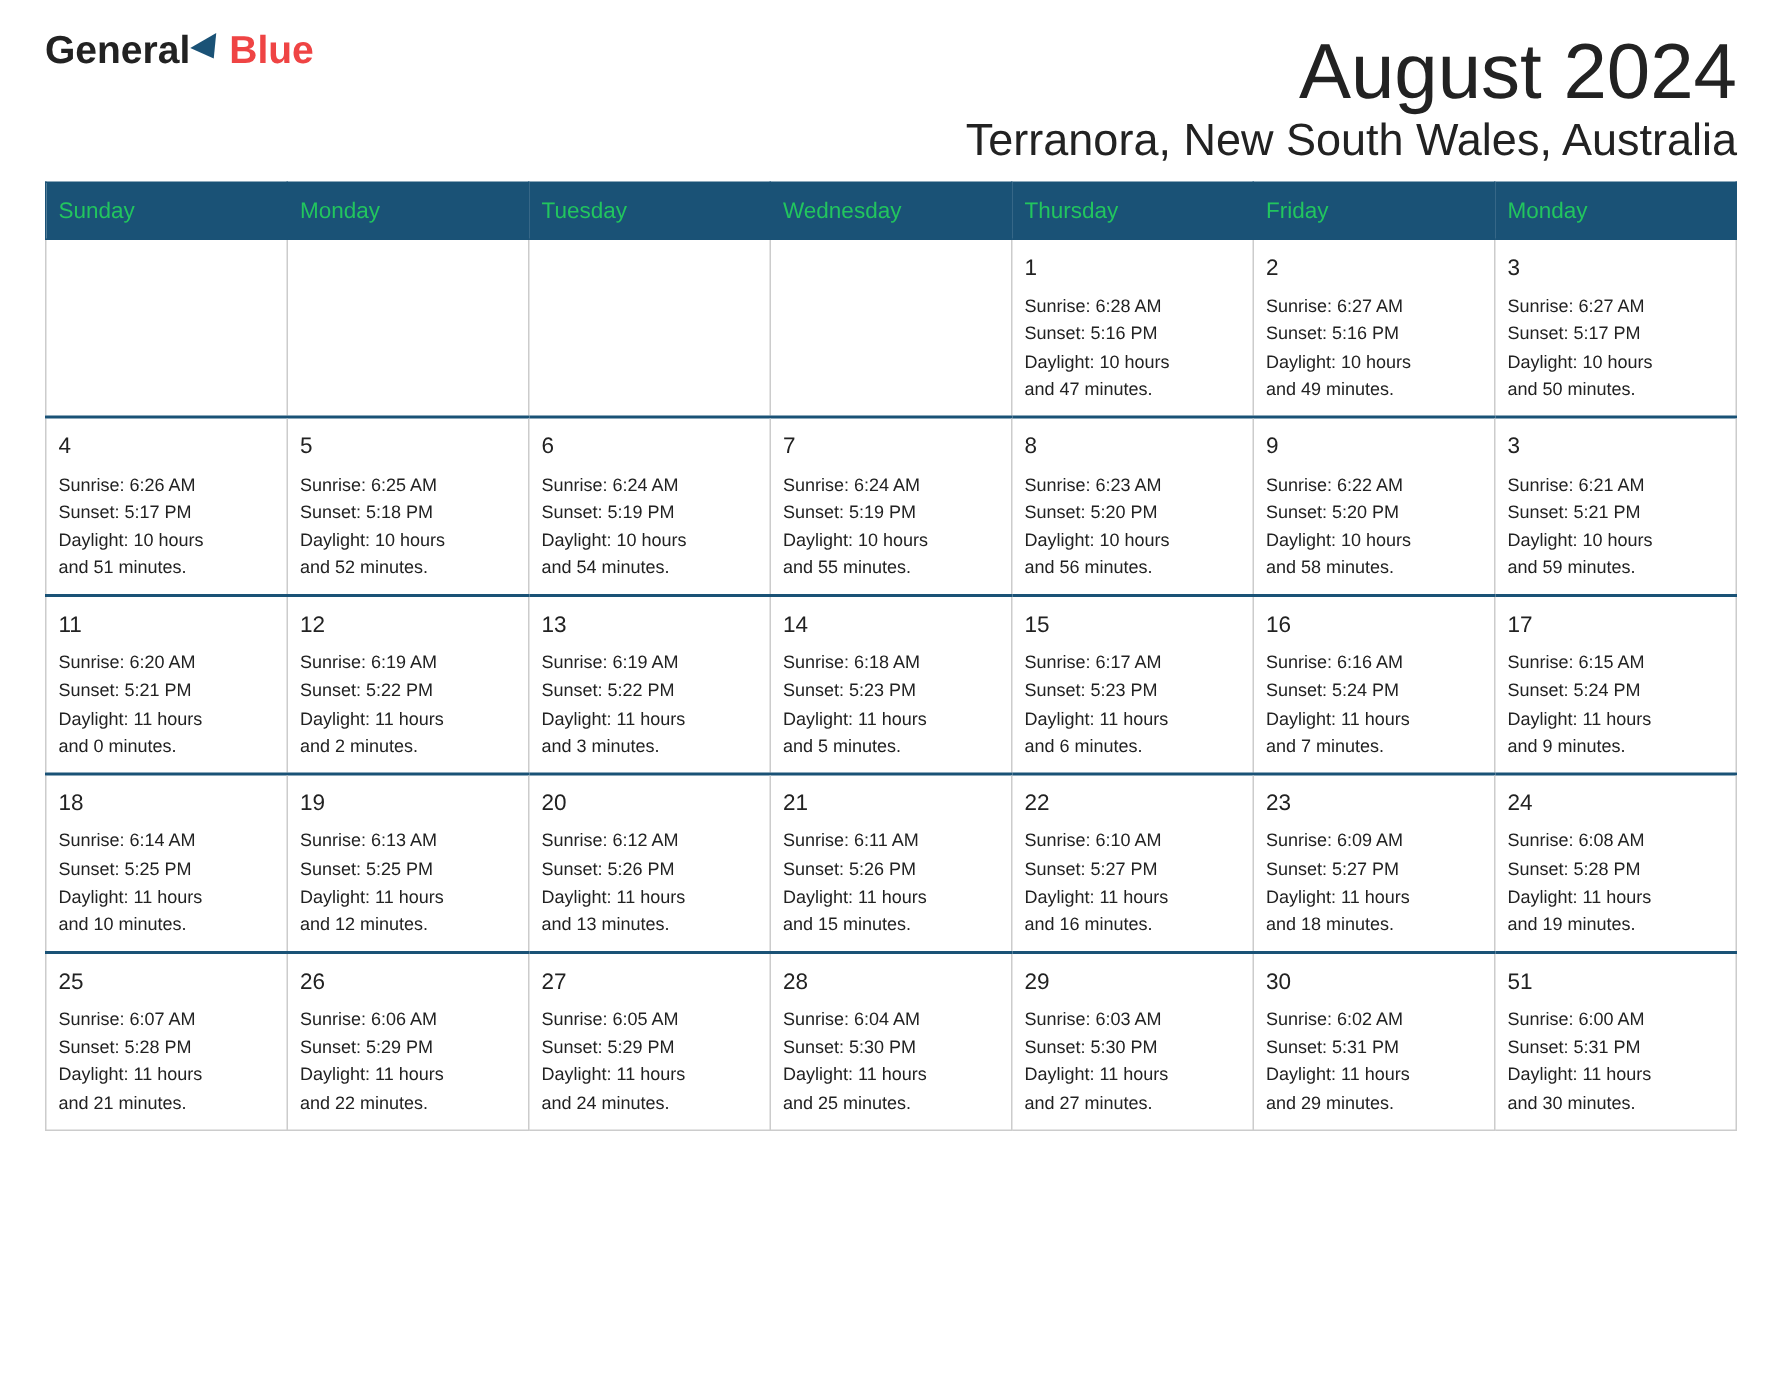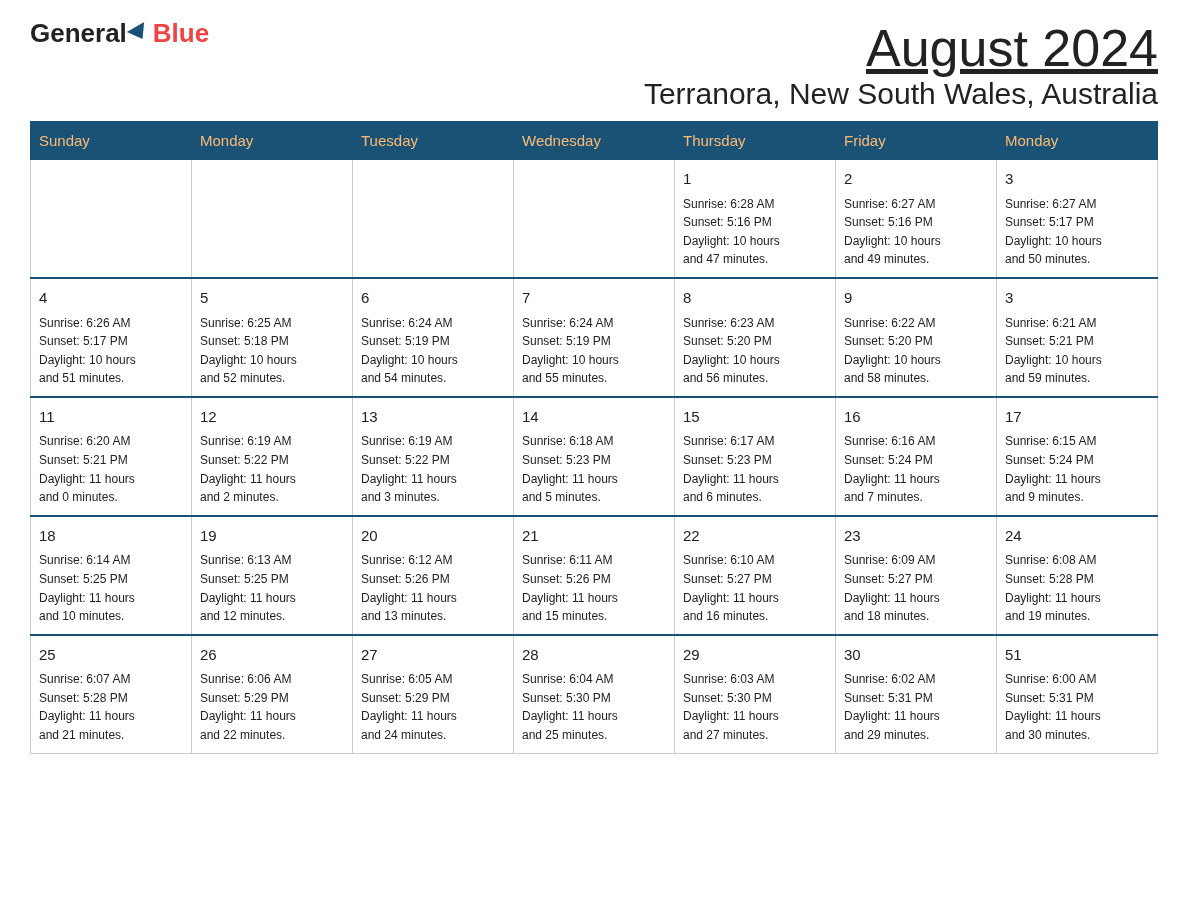--- a/index.html
+++ b/index.html
@@ -46,35 +46,34 @@
       margin-left: 2px;
     }
     .title-section {
       text-align: right;
     }
     .page-title {
       font-size: 52px;
       font-weight: normal;
       color: #222;
       line-height: 1.1;
-      text-decoration: underline;
     }
     .location-title {
       font-size: 30px;
       color: #222;
       font-weight: normal;
     }
     .calendar {
       width: 100%;
       border-collapse: collapse;
       margin-top: 10px;
     }
     .calendar th {
       background-color: #1a5276;
-      color: #fdba74;
+      color: #22c55e;
       padding: 10px 8px;
       font-size: 15px;
       font-weight: normal;
       text-align: left;
       border: 1px solid #1a5276;
     }
     .calendar td {
       vertical-align: top;
       padding: 8px 8px;
       font-size: 13px;

